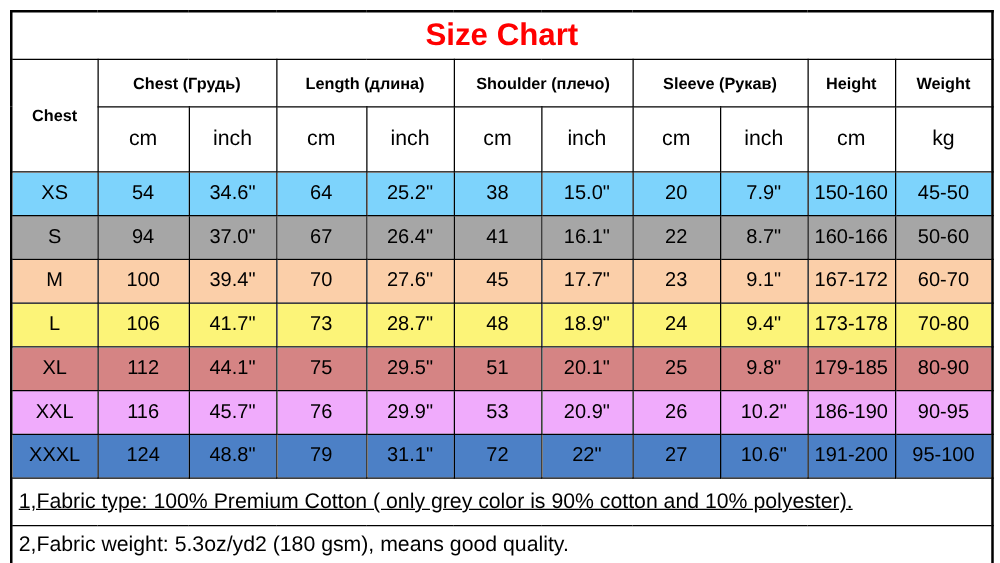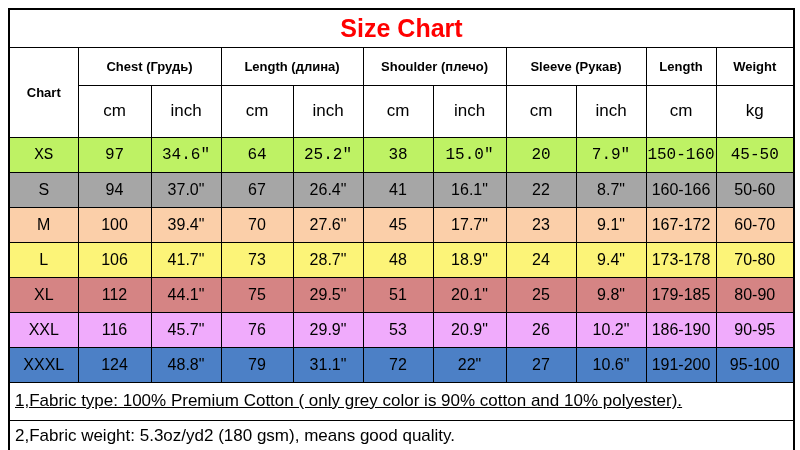--- a/index.html
+++ b/index.html
@@ -71,45 +71,45 @@
     <col style="width:70px">
       <col style="width:70px">
     <col style="width:70px">
       <col style="width:78px">
   </colgroup>
   <thead>
     <tr class="title-row">
       <td colspan="11" style="color:#FF0000;">Size Chart</td>
     </tr>
     <tr class="group-row">
-      <th rowspan="2" class="size-head">Chart</th>
+      <th rowspan="2" class="size-head">Chest</th>
       <th colspan="2">Chest  (Грудь)</th>
       <th colspan="2">Length (длина)</th>
       <th colspan="2">Shoulder (плечо)</th>
       <th colspan="2">Sleeve (Рукав)</th>
-      <th>Length</th>
+      <th>Height</th>
       <th>Weight</th>
     </tr>
     <tr class="unit-row">
       <th>cm</th>
       <th>inch</th>
       <th>cm</th>
       <th>inch</th>
       <th>cm</th>
       <th>inch</th>
       <th>cm</th>
       <th>inch</th>
       <th>cm</th>
       <th>kg</th>
     </tr>
   </thead>
   <tbody class="data-body">
-      <tr style="background: #bef264; font-family: Liberation Mono, monospace;">
+      <tr style="background: #7dd3fc;">
         <td>XS</td>
-        <td>97</td>
+        <td>54</td>
         <td>34.6"</td>
         <td>64</td>
         <td>25.2"</td>
         <td>38</td>
         <td>15.0"</td>
         <td>20</td>
         <td>7.9"</td>
         <td>150-160</td>
         <td>45-50</td>
       </tr>

